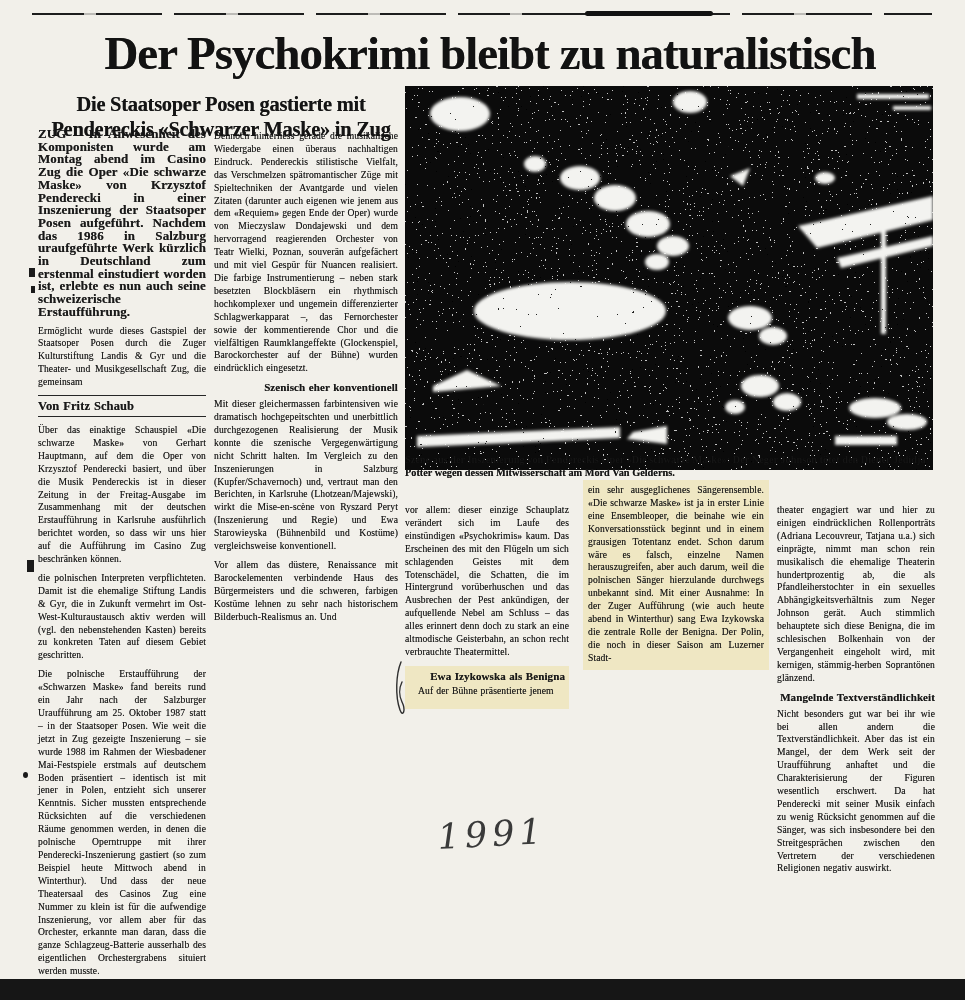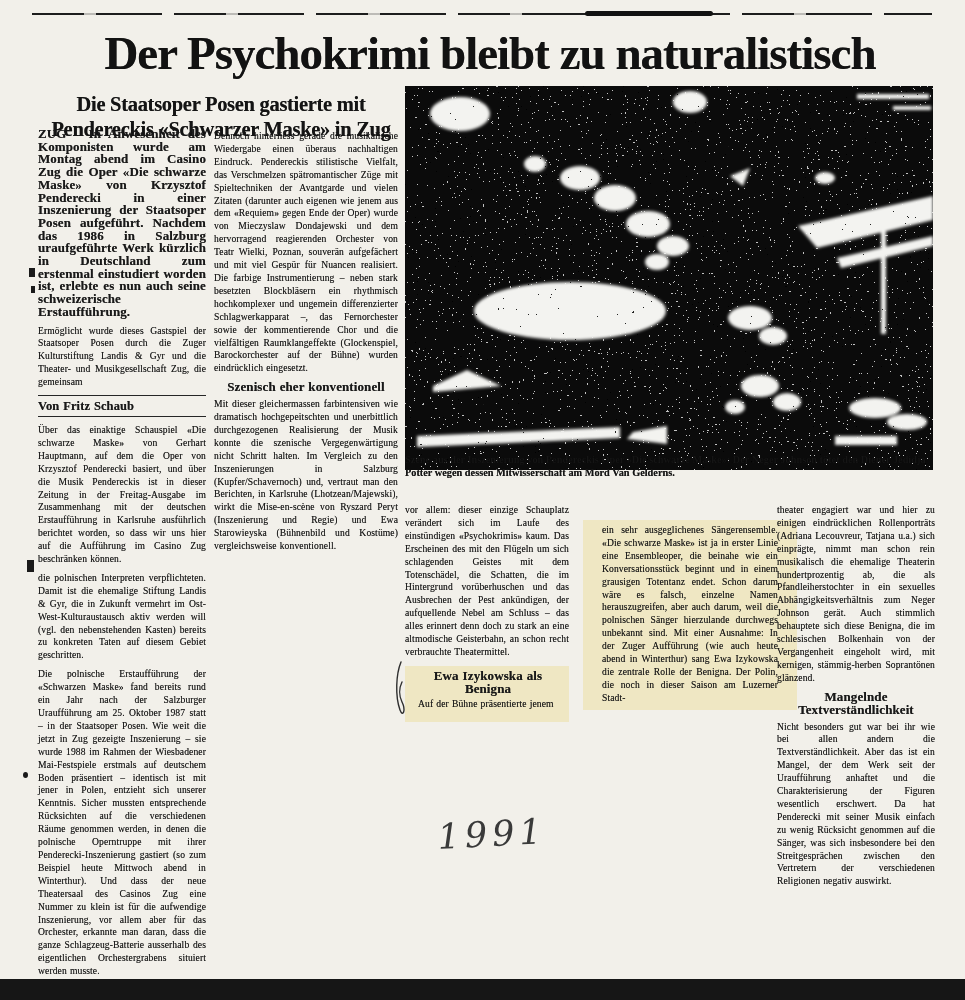--- a/index.html
+++ b/index.html
@@ -40,31 +40,31 @@
     font-size:10.3px;line-height:13px;font-weight:bold;color:#151515;
     text-shadow:0 0 .4px rgba(0,0,0,.6);text-align:left;
   }
   
   .col{position:absolute;text-align:justify;color:#191919;}
   .col p{margin:0 0 6px;text-shadow:0 0 .45px rgba(0,0,0,.55);}
   .body-type{font-size:9.6px;line-height:12.9px;word-spacing:.6px;letter-spacing:.1px;}
   .col1{left:38px;top:128px;width:168px;}
   .col2{left:214px;top:130px;width:184px;}
   .colA{left:405px;top:504px;width:164px;}
-  .colB{left:583px;top:520px;width:176px;background:var(--highlight,#efe7c3);padding:4px 19px 5px;}
+  .colB{left:583px;top:480px;width:176px;background:var(--highlight,#efe7c3);padding:4px 5px 5px;}
   .colC{left:777px;top:504px;width:158px;}
   .lead{font-size:13px;line-height:12.7px;font-weight:bold;word-spacing:.4px;}
   .byline{
     font-size:12.5px;font-weight:bold;text-align:left;
     border-top:1.3px solid #262626;border-bottom:1.3px solid #262626;
     padding:4px 0 3px;margin:0 0 7px;
     text-shadow:0 0 .4px rgba(0,0,0,.6);
   }
   .crosshead{
-    font-size:13px;font-weight:bold;text-align:center;margin:3px 0 4px;
+    font-size:11px;font-weight:bold;text-align:right;margin:3px 0 4px;
     text-shadow:0 0 .4px rgba(0,0,0,.6);
   }
   .hl-block{
     position:relative;background:var(--highlight,#efe7c3);
     margin-top:7px;padding:4px 4px 5px 6px;
   }
   .hl-block .crosshead{margin:0 0 2px;}
   .hl-line{margin:0;padding-left:7px;text-align:left;}
   .pen-loop{position:absolute;left:-13px;top:-6px;}
   .endmark{margin-top:4px;}
@@ -168,20 +168,21 @@
         <path d="M48,11 q14,-11 30,-5 q13,5 20,4 l-50,3 z" fill="#101010"></path>
         <circle cx="82" cy="7" r="1.5" fill="#f2f0ea"></circle>
       </svg>
     </div>
   </div>
 
   <div class="col col2 body-type">
     <p>Dennoch hinterliess gerade die musikalische Wiedergabe einen überaus nachhaltigen Eindruck. Pendereckis stilistische Vielfalt, das Verschmelzen spätromantischer Züge mit Spieltechniken der Avantgarde und vielen Zitaten (darunter auch eigenen wie jenem aus dem «Requiem» gegen Ende der Oper) wurde von Mieczyslaw Dondajewski und dem hervorragend reagierenden Orchester von Teatr Wielki, Poznan, souverän aufgefächert und mit viel Gespür für Nuancen realisiert. Die farbige Instrumentierung – neben stark besetzten Blockbläsern ein rhythmisch hochkomplexer und ungemein differenzierter Schlagwerkapparat –, das Fernorchester sowie der kommentierende Chor und die vielfältigen Raumklangeffekte (Glockenspiel, Barockorchester auf der Bühne) wurden eindrücklich eingesetzt.</p>
     <h3 class="crosshead">Szenisch eher konventionell</h3>
     <p>Mit dieser gleichermassen farbintensiven wie dramatisch hochgepeitschten und unerbittlich durchgezogenen Realisierung der Musik konnte die szenische Vergegenwärtigung nicht Schritt halten. Im Vergleich zu den Inszenierungen in Salzburg (Kupfer/Schavernoch) und, vertraut man den Berichten, in Karlsruhe (Lhotzean/Majewski), wirkt die Mise-en-scène von Ryszard Peryt (Inszenierung und Regie) und Ewa Starowieyska (Bühnenbild und Kostüme) vergleichsweise konventionell.</p>
+    <p>Vor allem das düstere, Renaissance mit Barockelementen verbindende Haus des Bürgermeisters und die schweren, farbigen Kostüme lehnen zu sehr nach historischem Bilderbuch-Realismus an. Und</p>
   </div>
 
   <div class="col colA body-type">
     <p>vor allem: dieser einzige Schauplatz verändert sich im Laufe des einstündigen «Psychokrimis» kaum. Das Erscheinen des mit den Flügeln um sich schlagenden Geistes mit dem Totenschädel, die Schatten, die im Hintergrund vorüberhuschen und das Ausbrechen der Pest ankündigen, der aufquellende Nebel am Schluss – das alles erinnert denn doch zu stark an eine altmodische Geisterbahn, an schon recht verbrauchte Theatermittel.</p>
     <div class="hl-block">
       <div class="pen-loop">
         <svg width="16" height="62">
           <path d="M9,2 C4,14 3,36 8,50 C11,58 14,50 10,42 C7,36 7,28 10,22" fill="none" stroke="#2e2e2e" stroke-width="1.4" stroke-linecap="round"></path>
         </svg>
       </div>

